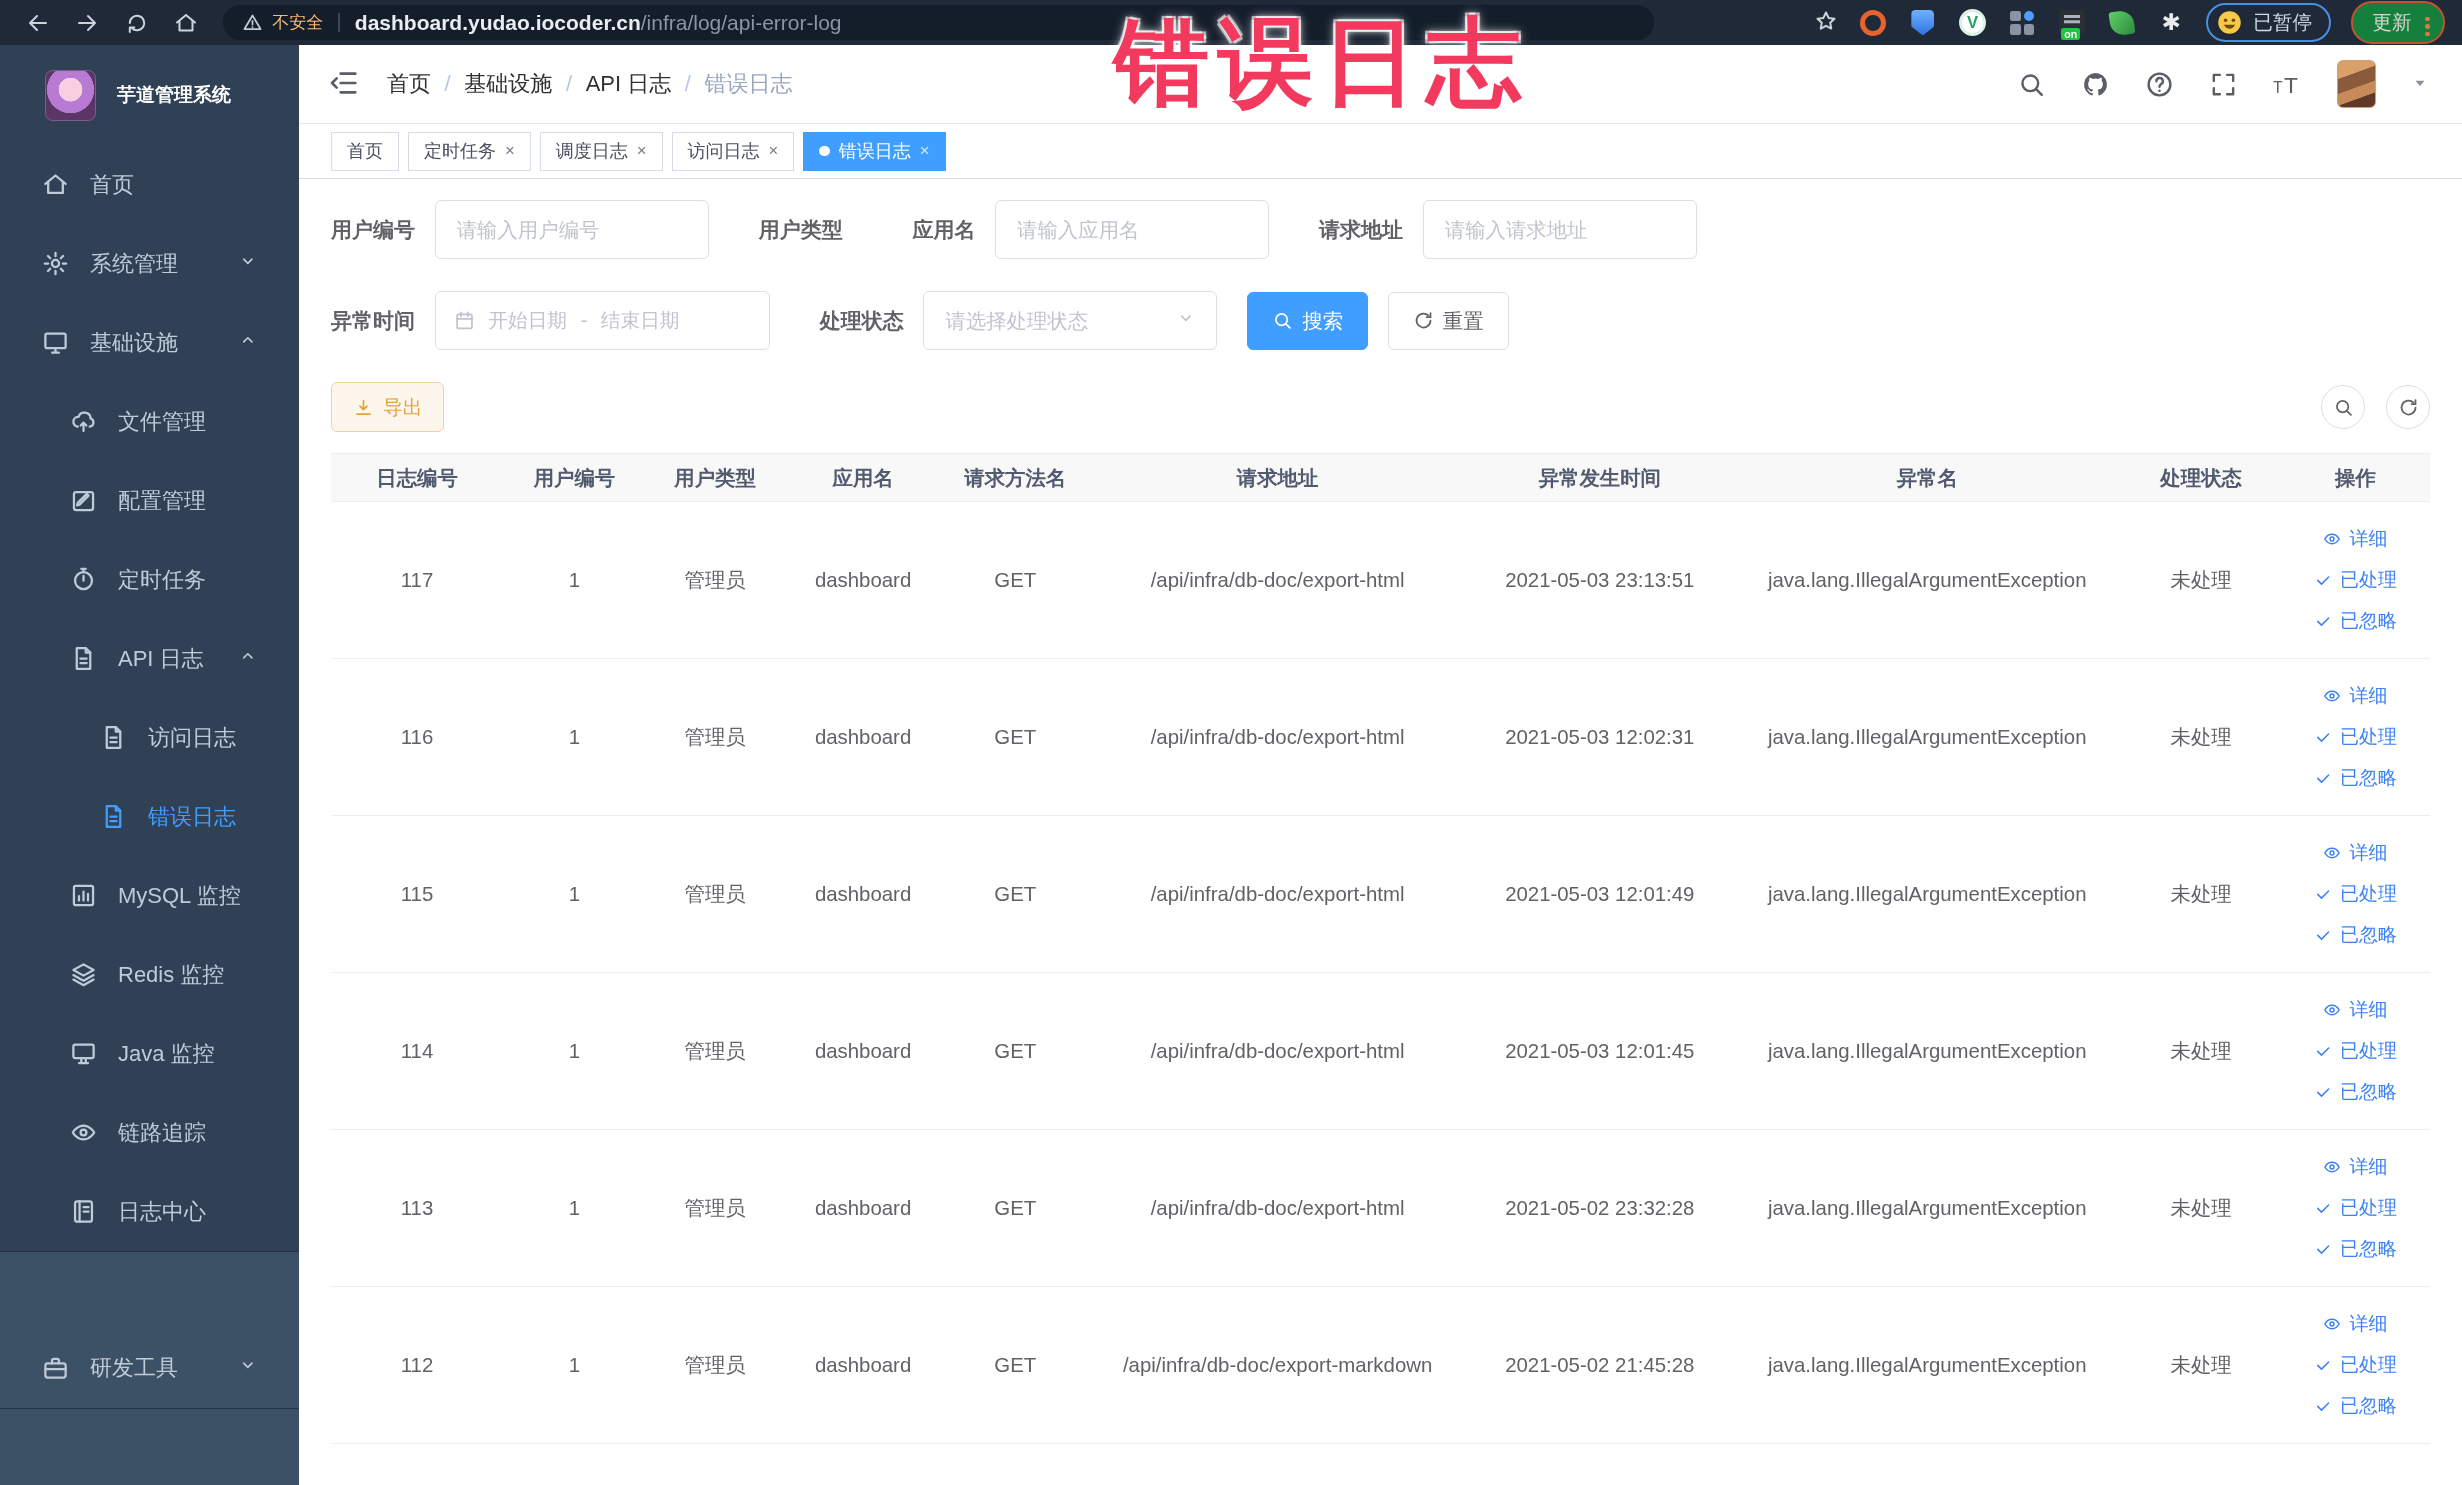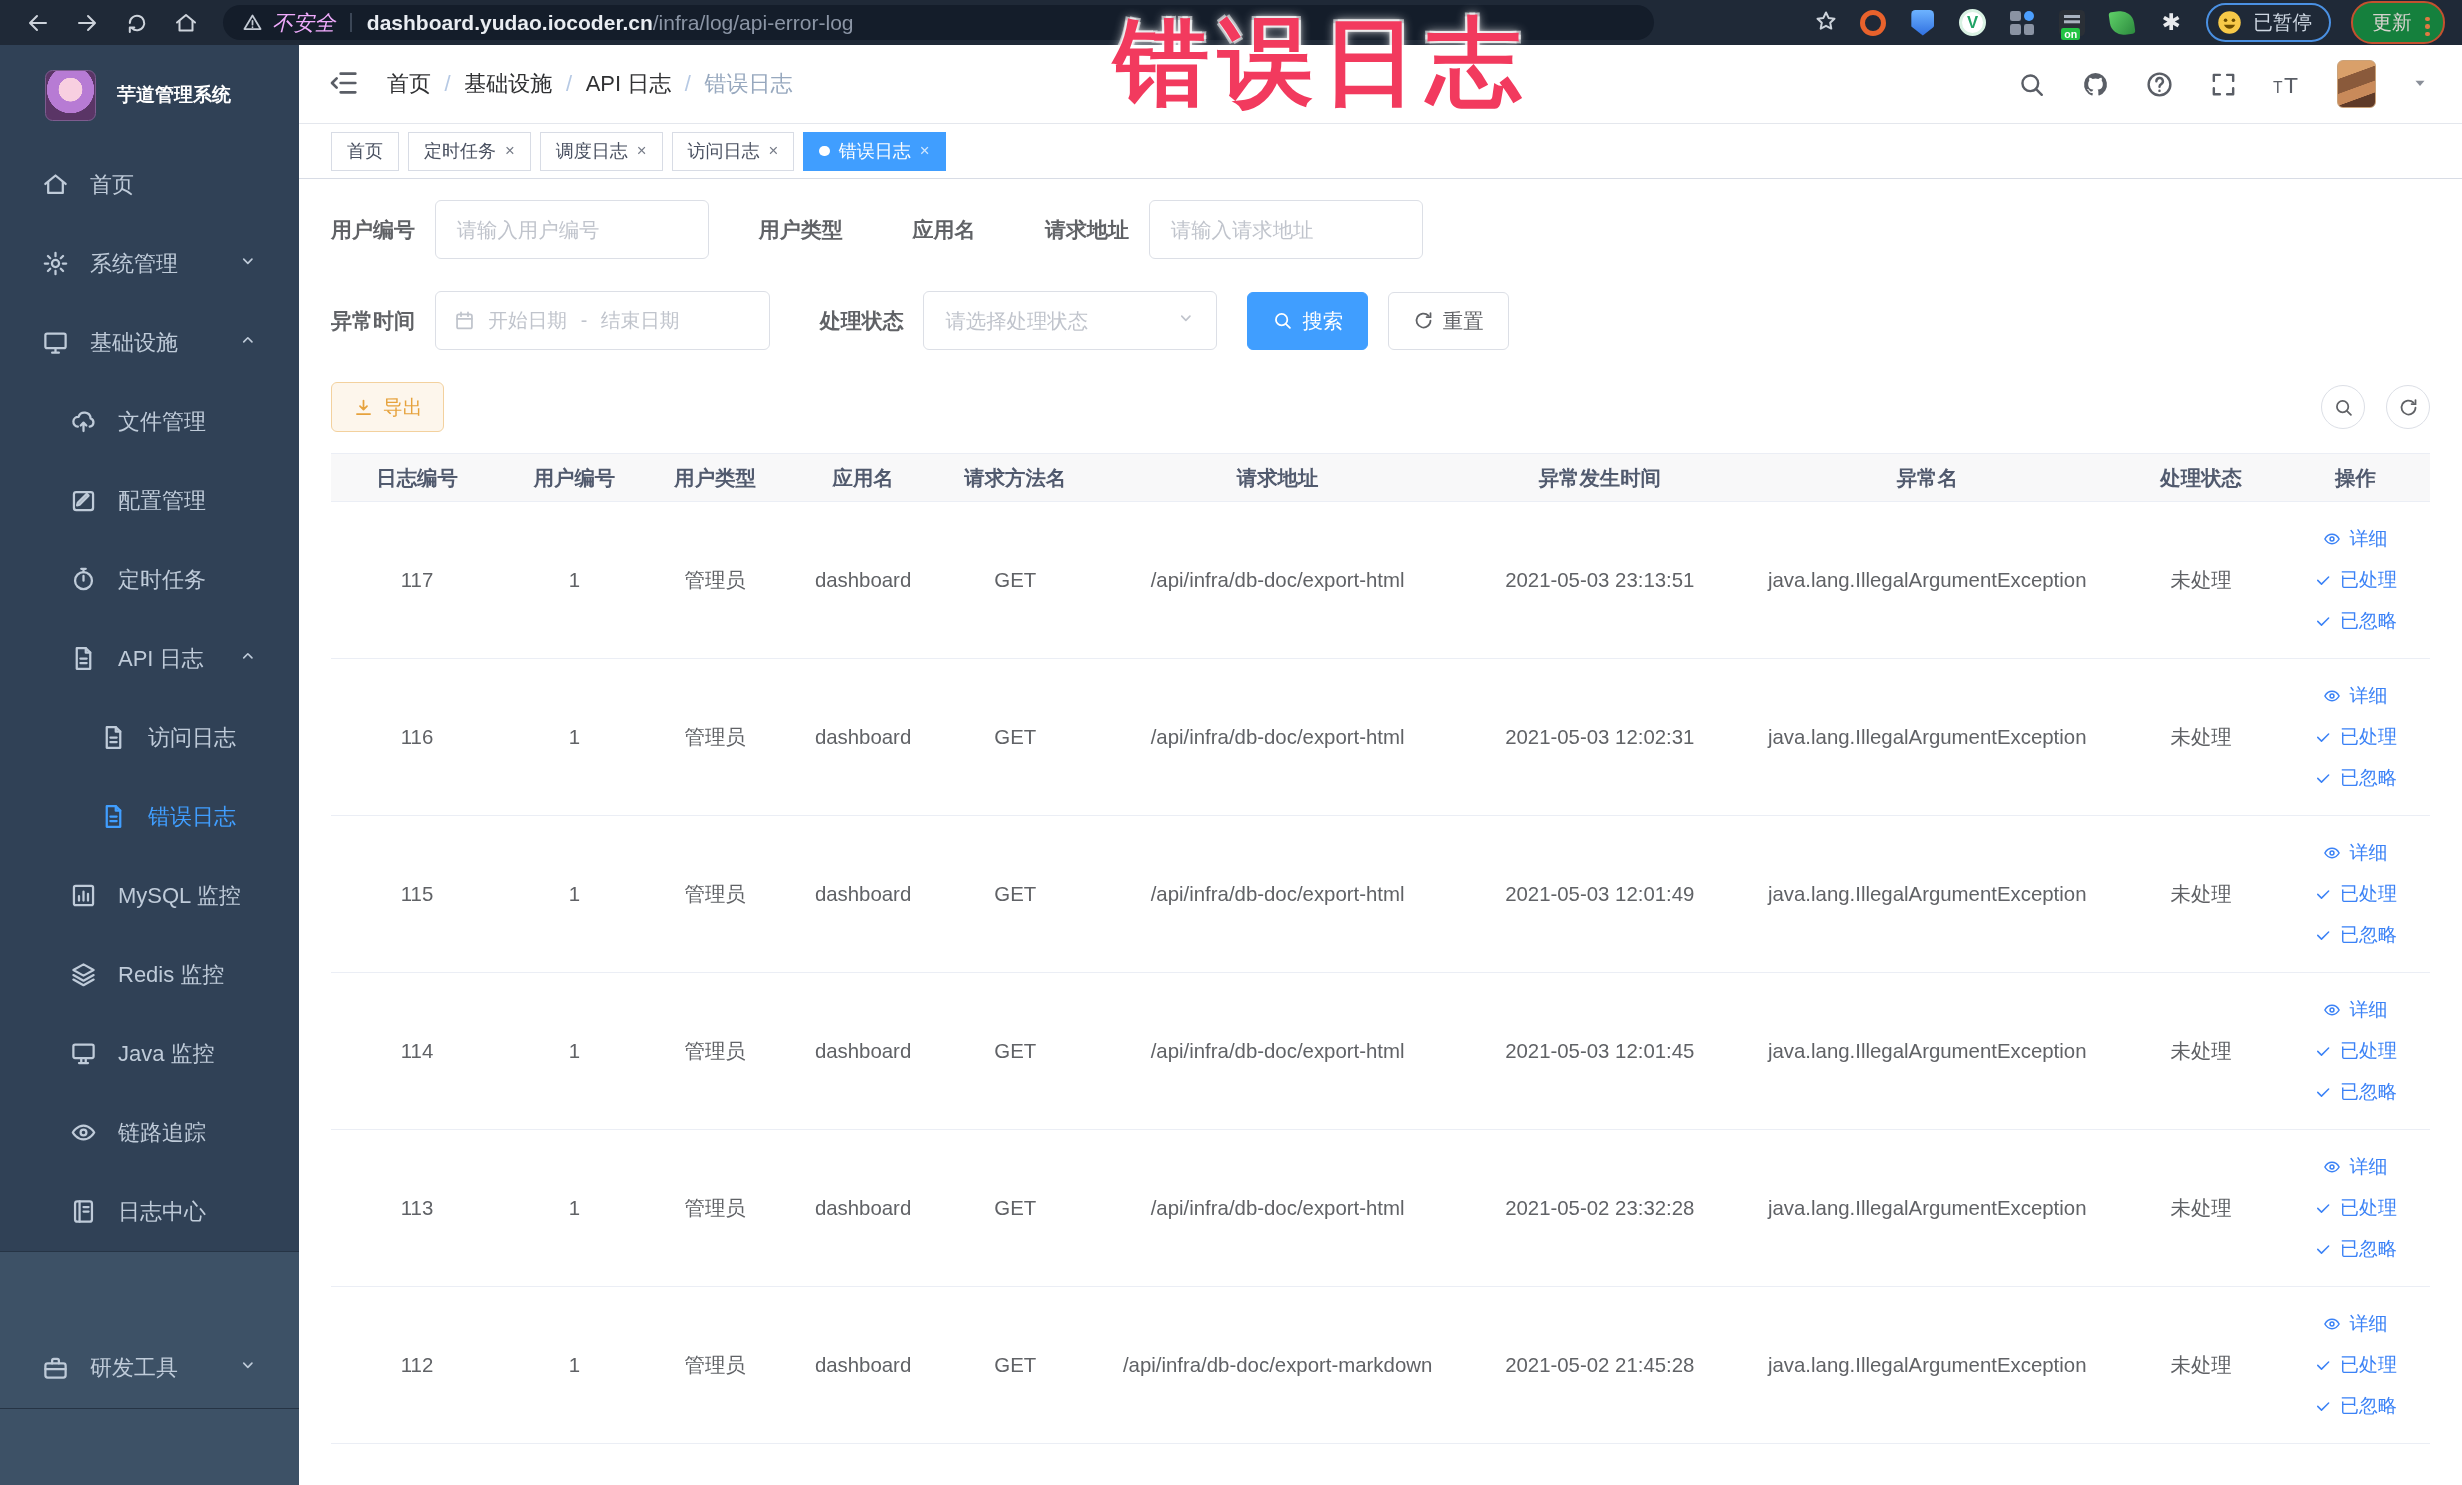--- a/index.html
+++ b/index.html
@@ -6,21 +6,21 @@
   html,body { background:#10151d; }
   body { font-family:"Liberation Sans","DejaVu Sans",sans-serif; }
   .screen { position:relative; width:2462px; height:1486px; background:#fff; overflow:hidden; }
 
   
   .browser-bar { height:45px; background:#1f2937; display:flex; align-items:center; padding:0 16.7px; gap:7.6px; }
   .nav-ic { width:42px; height:36px; display:flex; align-items:center; justify-content:center; color:#cdd3db; border-radius:18px; flex:0 0 auto; }
   .nav-ic svg { width:24px; height:24px; }
   .url-pill { height:35px; flex:0 1 1431px; margin-left:7.6px; background:#141d2a; border-radius:17.4px; display:flex; align-items:center; padding:0 19.7px; min-width:0; }
   .url-pill svg { width:21px; height:21px; color:#c3cad4; flex:0 0 auto; }
-  .url-sec { color:#f0abfc; font-size:21px; margin-left:9px; white-space:nowrap;font-style:italic; }
+  .url-sec { color:#fdba74; font-size:17px; margin-left:9px; white-space:nowrap; }
   .url-div { width:1.5px; height:19.7px; background:#3b4656; margin:0 15px; flex:0 0 auto; }
   .url-host { color:#e9edf2; font-size:21px; font-weight:bold; white-space:nowrap; }
   .url-path { color:#8b95a5; font-size:21px; white-space:nowrap; overflow:hidden; text-overflow:ellipsis; }
   .bar-right { margin-left:auto; display:flex; align-items:center; gap:19.7px; flex:0 0 auto; }
   .star-ic { color:#cdd3db; } .star-ic svg { width:24px; height:24px; }
   .ext-ic { width:30px; height:30px; display:flex; align-items:center; justify-content:center; }
   .ext-ring { width:26px; height:26px; border:5.3px solid #e8622c; border-radius:50%; }
   .ext-shield { width:23px; height:26px; background:linear-gradient(180deg,#6db3ff,#2f6fe0); border-radius:4.5px 4.5px 10.6px 10.6px; clip-path:polygon(0 0,100% 0,100% 65%,50% 100%,0 65%); }
   .ext-v { width:27px; height:27px; background:#fff; border-radius:50%; border:3px solid #d9f2e3; color:#21a366; font-weight:bold; font-size:16.7px; display:flex; align-items:center; justify-content:center; }
   .ext-grid { width:24px; height:24px; display:grid; grid-template-columns:1fr 1fr; gap:3px; }
@@ -437,20 +437,23 @@
               <span class="f-label">用户编号</span>
               <div class="f-box inp">
                 <span class="ph">请输入用户编号</span>
               </div>
             </div>
             <div class="f-field">
               <span class="f-label">用户类型</span>
             </div>
             <div class="f-field">
               <span class="f-label">应用名</span>
+              <div class="f-box inp">
+                <span class="ph">请输入应用名</span>
+              </div>
             </div>
             <div class="f-field">
               <span class="f-label">请求地址</span>
               <div class="f-box inp">
                 <span class="ph">请输入请求地址</span>
               </div>
             </div>
           </div>
 
         <div class="filter-row">

